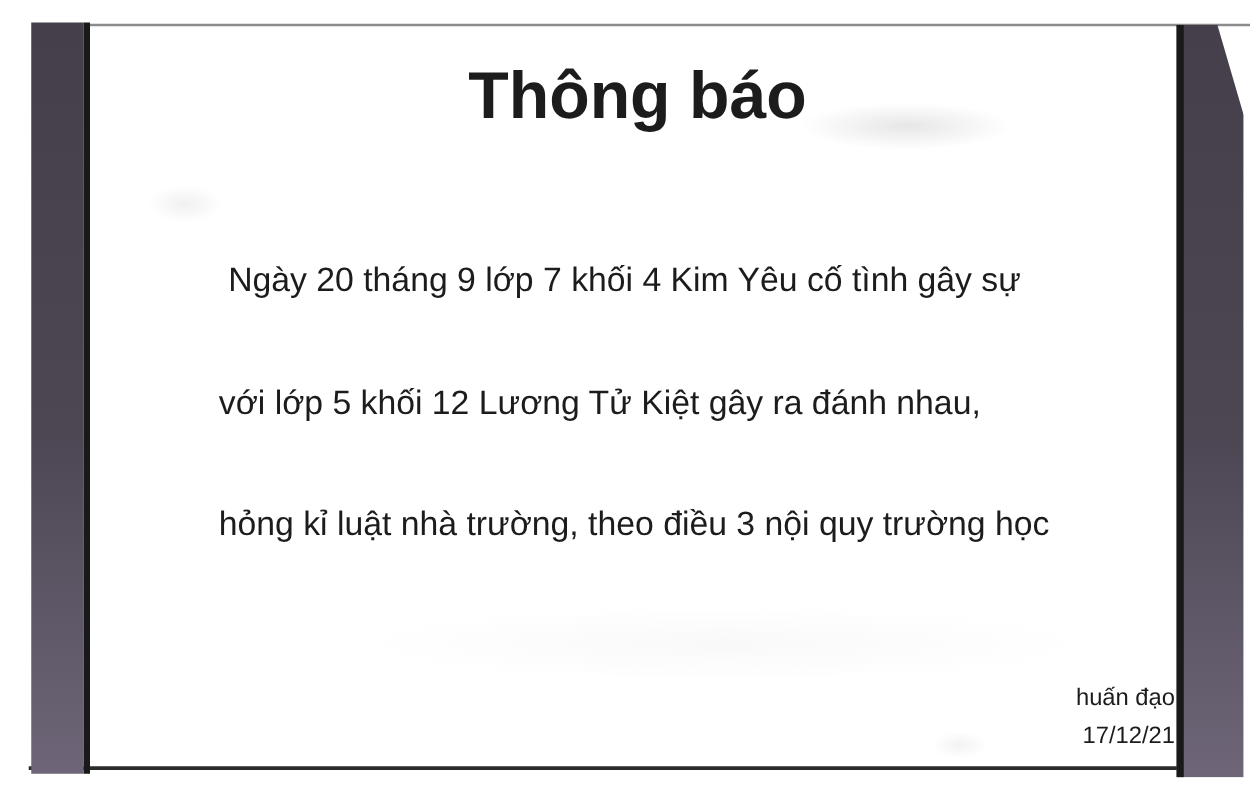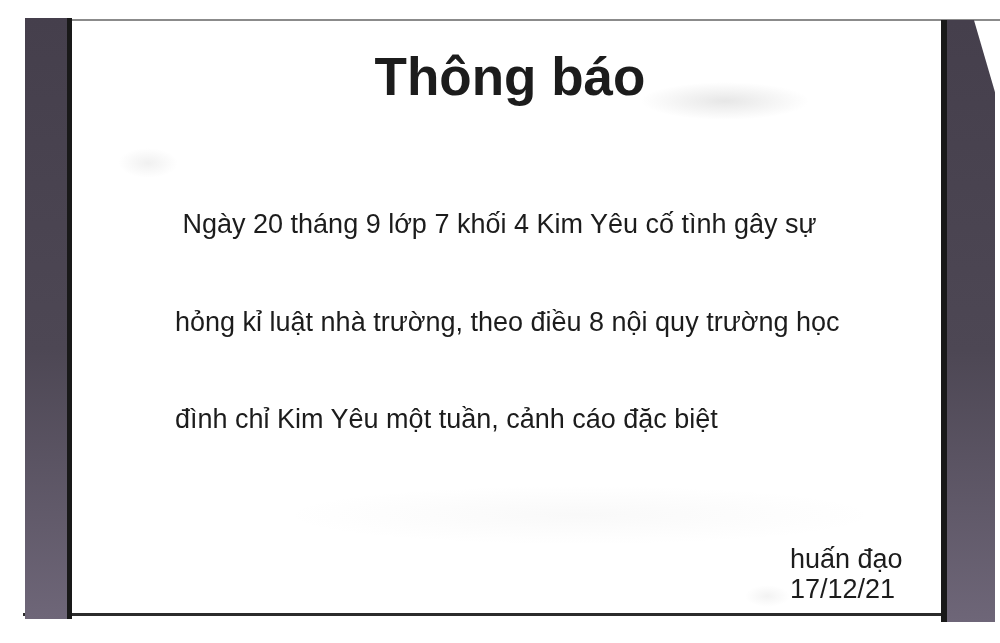--- a/index.html
+++ b/index.html
@@ -71,22 +71,22 @@
     font-size: 27px;
     line-height: 32.5px;
     white-space: pre-wrap;
     z-index: 3;
   }
 
   .signature {
     position: absolute;
     left: 790px; top: 544px;
     width: 150px;
-    text-align: left;
-    font-size: 27px;
+    text-align: right;
+    font-size: 19px;
     line-height: 30px;
     z-index: 3;
   }
 
   
   .smudge {
     position: absolute;
     border-radius: 50%;
     background: radial-gradient(ellipse at center, rgba(120,120,120,0.18) 0%, rgba(120,120,120,0) 70%);
     z-index: 0;
@@ -112,22 +112,22 @@
 
   <div class="beam beam-left"></div>
   <div class="beam beam-right">
     <div class="beam-edge"></div>
   </div>
 
   <div class="title">Thông báo</div>
 
   <div class="body-text">
     <div> Ngày 20 tháng 9 lớp 7 khối 4 Kim Yêu cố tình gây sự</div>
-    <div>hỏng kỉ luật nhà trường, theo điều 8 nội quy trường học</div>
-    <div>đình chỉ Kim Yêu một tuần, cảnh cáo đặc biệt</div>
+    <div>với lớp 5 khối 12 Lương Tử Kiệt gây ra đánh nhau,</div>
+    <div>hỏng kỉ luật nhà trường, theo điều 3 nội quy trường học</div>
     
     
   </div>
 
   <div class="signature">
     <div>huấn đạo</div>
     <div>17/12/21</div>
   </div>
 
 </div>

